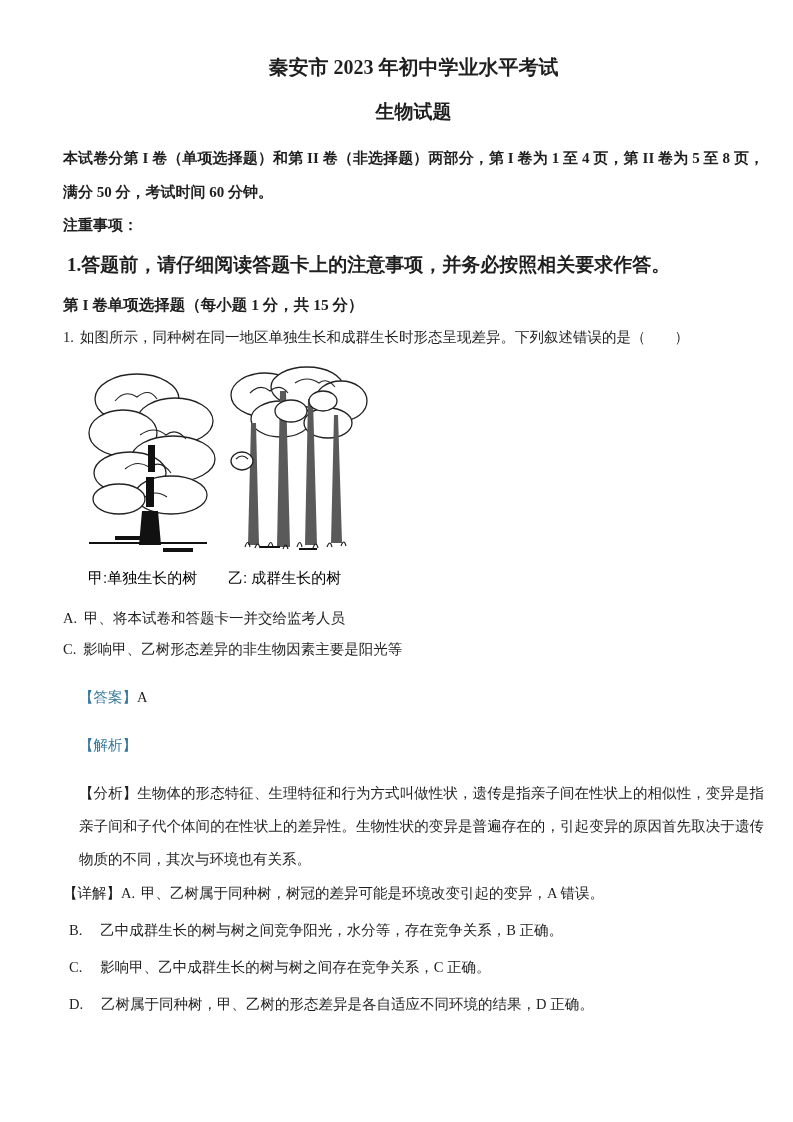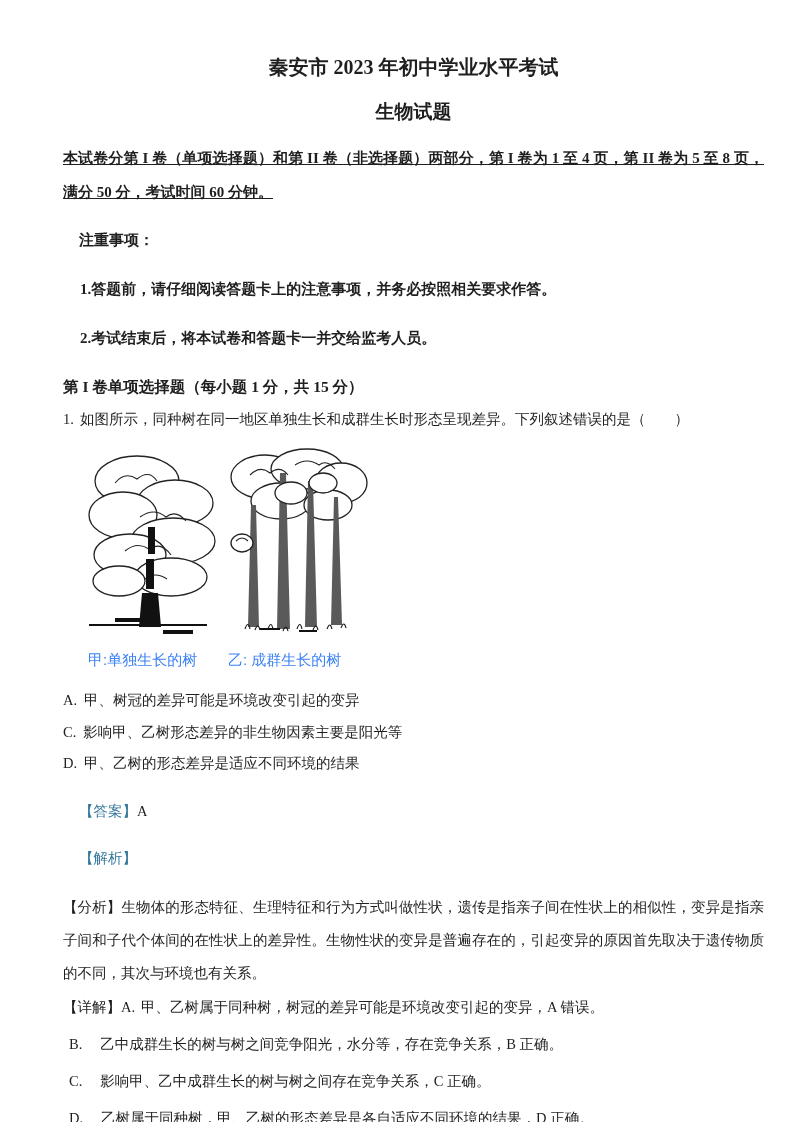--- a/index.html
+++ b/index.html
@@ -9,45 +9,45 @@
     background: #ffffff;
     font-family: "Liberation Serif", "DejaVu Serif", serif;
     color: #1f1f1f;
     overflow: hidden;
   }
   .doc { padding: 54px 29px 0 63px; }
 
   .title    { font-size: 20px; font-weight: bold; text-align: center; margin: 0 0 20px 0; line-height: 1.3; }
   .subtitle { font-size: 19px; font-weight: bold; text-align: center; margin: 0 0 16px 0; line-height: 1.3; }
 
-  .intro    { font-size: 15px; font-weight: bold; line-height: 2.3; text-align: justify; margin: 0; text-decoration: underline; }
-  .notes-h  { font-size: 15px; font-weight: bold; line-height: 2.1; margin: 16px; font-family: Liberation Mono, monospace; }
-  .note     { font-size: 15px; font-weight: bold; line-height: 2.1; margin: 17px; }
+  .intro    { font-size: 15px; font-weight: bold; line-height: 2.3; text-align: justify; margin: 0; }
+  .notes-h  { font-size: 15px; font-weight: bold; line-height: 2.1; margin: 0; }
+  .note     { font-size: 19px; font-weight: bold; line-height: 2.1; margin: 4px; }
   .sec-h    { font-size: 15.5px; font-weight: bold; line-height: 2.1; margin: 0; }
 
   .q        { font-size: 14.5px; line-height: 2.15; margin: 0; }
   .q .qnum  { margin-right: 6px; }
 
   .figure   { position: relative; height: 234px; margin: 10px 0 6px 0; }
   .figure svg { position: absolute; left: 22px; top: 0; }
   .fig-label {
     position: absolute; top: 206px;
     font-family: "Liberation Sans", "DejaVu Sans", sans-serif;
-    font-size: 15px; color: #3b82f6; white-space: nowrap;
+    font-size: 15px; color: #000000; white-space: nowrap;
   }
   .fig-label.left  { left: 25px; }
   .fig-label.right { left: 165px; }
 
   .option   { font-size: 14.5px; line-height: 2.18; margin: 0; }
   .option .key { margin-right: 7px; }
 
   .ans      { font-size: 14.5px; line-height: 2.18; margin: 16px; }
   .accent   { color: #36789b; }
 
-  .analysis { font-size: 14.5px; line-height: 2.27; text-align: justify; margin: 2px 0 0 0; }
+  .analysis { font-size: 14.5px; line-height: 2.27; text-align: justify; margin: 2px 0 0 16px; }
   .detail   { font-size: 14.5px; line-height: 2.15; margin: 2px 0 0 0; }
   .detail-item { font-size: 14.5px; line-height: 2.15; margin: 6px; }
   .detail-item .dkey { margin-right: 18px; }
   .detail .dkey { margin-right: 6px; }
 
   svg .blob { fill: #ffffff; stroke: #222222; stroke-width: 1.3; }
   svg .scribble { fill: none; stroke: #222222; stroke-width: 1.1; }
   svg .trunk-dark { fill: #111111; }
   svg .trunk-gray { fill: #5a5a5a; }
   svg .ground { fill: #111111; }
@@ -58,21 +58,20 @@
 
 <div class="doc">
 
   <h1 class="title">秦安市 2023 年初中学业水平考试</h1>
   <h2 class="subtitle">生物试题</h2>
 
   <p class="intro">本试卷分第 I 卷（单项选择题）和第 II 卷（非选择题）两部分，第 I 卷为 1 至 4 页，第 II 卷为 5 至 8 页，满分 50 分，考试时间 60 分钟。</p>
 
   <p class="notes-h">注重事项：</p>
   <p class="note">1.答题前，请仔细阅读答题卡上的注意事项，并务必按照相关要求作答。</p>
-  <p class="note">2.考试结束后，将本试卷和答题卡一并交给监考人员。</p>
 
   <p class="sec-h">第 I 卷单项选择题（每小题 1 分，共 15 分）</p>
 
   <p class="q"><span class="qnum">1.</span><span>如图所示，同种树在同一地区单独生长和成群生长时形态呈现差异。下列叙述错误的是（　　）</span></p>
 
   <div class="figure">
     <svg width="320" height="202" viewBox="0 0 320 202">
 
       <g>
         <ellipse class="blob" cx="52" cy="36" rx="42" ry="25"></ellipse>
@@ -113,23 +112,22 @@
         <path class="scribble" d="M151 96 q6 -6 12 0"></path>
         <path class="grass" d="M160 184 q3 -9 5 0 M170 185 q3 -8 5 0 M183 184 q3 -9 5 0 M198 186 q3 -8 5 0 M212 184 q3 -9 5 0 M228 185 q3 -8 5 0 M242 184 q3 -8 5 0 M256 183 q3 -8 5 0"></path>
         <rect class="ground" x="175" y="183" width="20" height="2"></rect>
         <rect class="ground" x="214" y="185" width="18" height="2"></rect>
       </g>
     </svg>
     <span class="fig-label left">甲:单独生长的树</span>
     <span class="fig-label right">乙: 成群生长的树</span>
   </div>
 
-  <p class="option"><span class="key">A.</span><span>甲、树冠的差异可能是环境改变引起的变异</span></p>
+  <p class="option"><span class="key">A.</span><span>甲、将本试卷和答题卡一并交给监考人员</span></p>
   <p class="option"><span class="key">C.</span><span>影响甲、乙树形态差异的非生物因素主要是阳光等</span></p>
-  <p class="option"><span class="key">D.</span><span>甲、乙树的形态差异是适应不同环境的结果</span></p>
 
   <p class="ans"><span class="accent">【答案】</span><span>A</span></p>
 
   <p class="ans"><span class="accent">【解析】</span></p>
 
   <p class="analysis"><span>【分析】</span><span>生物体的形态特征、生理特征和行为方式叫做性状，遗传是指亲子间在性状上的相似性，变异是指亲子间和子代个体间的在性状上的差异性。生物性状的变异是普遍存在的，引起变异的原因首先取决于遗传物质的不同，其次与环境也有关系。</span></p>
 
   <p class="detail"><span>【详解】</span><span class="dkey">A.</span><span>甲、乙树属于同种树，树冠的差异可能是环境改变引起的变异，A 错误。</span></p>
   <p class="detail-item"><span class="dkey">B.</span><span>乙中成群生长的树与树之间竞争阳光，水分等，存在竞争关系，B 正确。</span></p>
   <p class="detail-item"><span class="dkey">C.</span><span>影响甲、乙中成群生长的树与树之间存在竞争关系，C 正确。</span></p>

